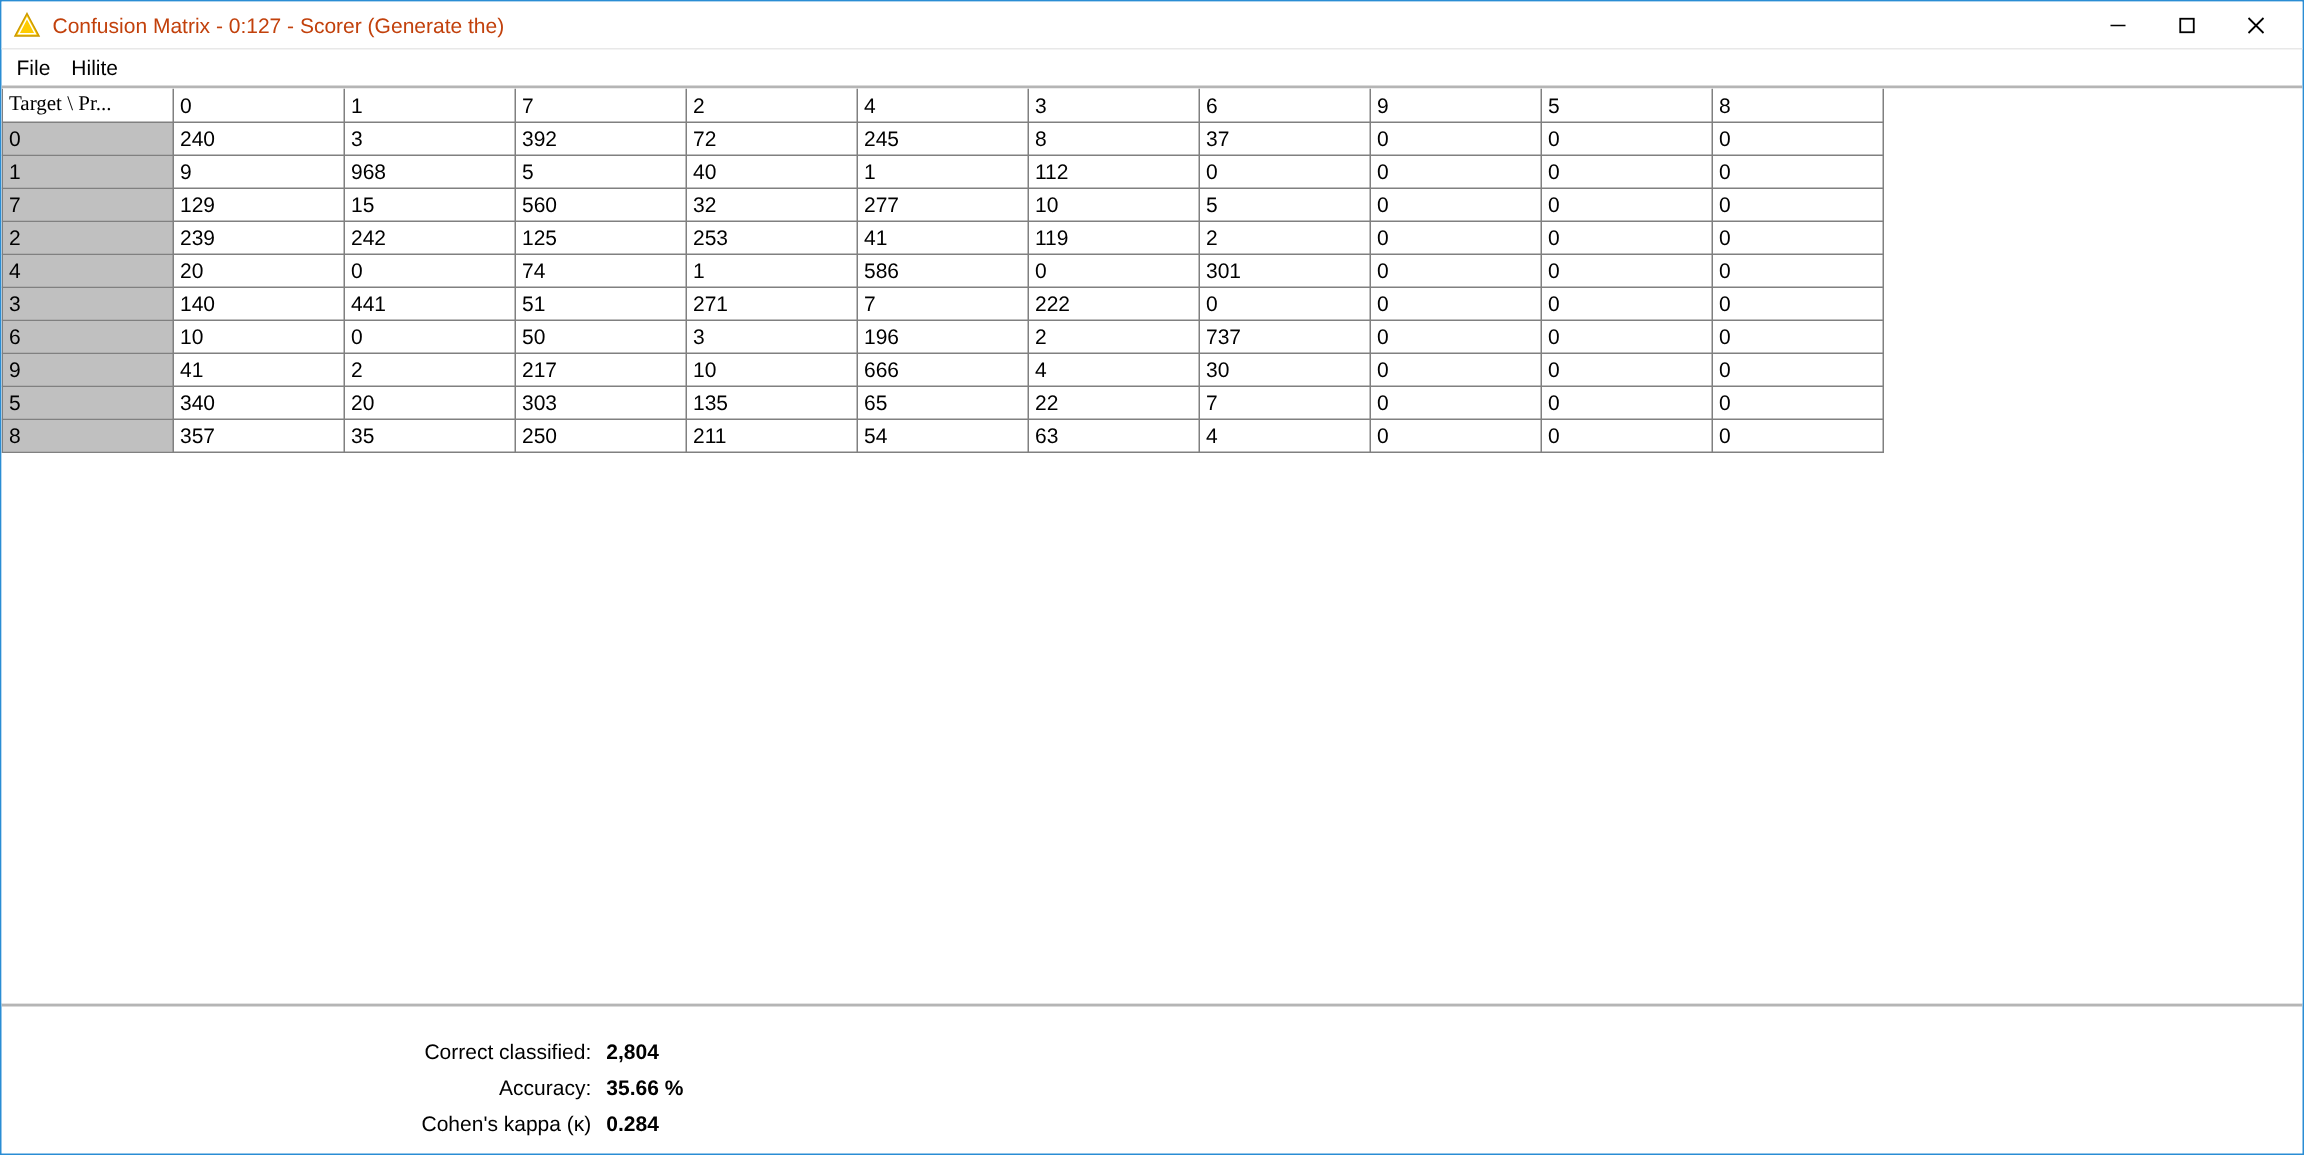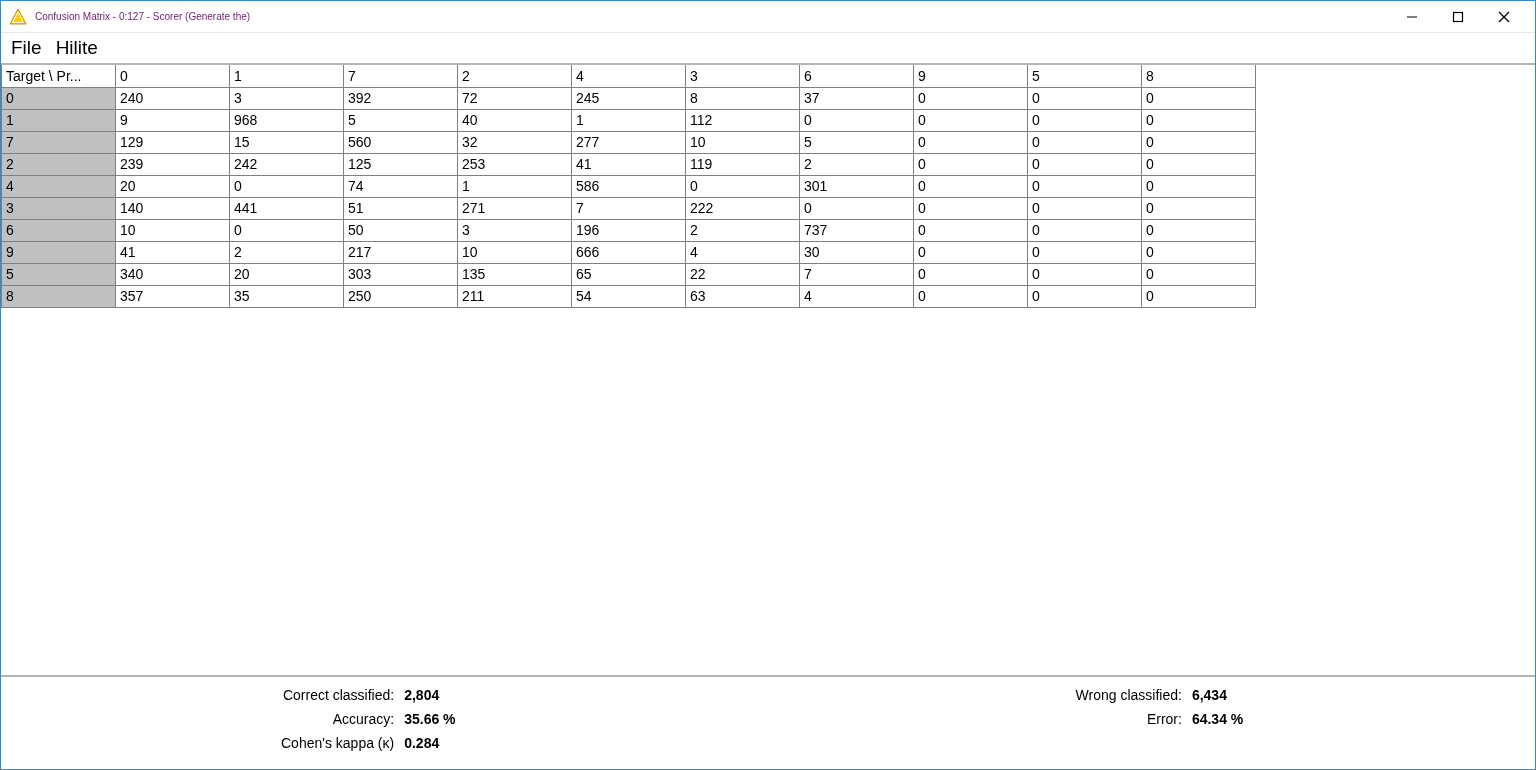--- a/index.html
+++ b/index.html
@@ -14,32 +14,32 @@
     }
     .titlebar {
       display: flex;
       align-items: center;
       height: 32px;
       padding: 0 8px;
       background: #ffffff;
       border-bottom: 1px solid #e8e8e8;
     }
     .titlebar .app-icon { margin-right: 8px; display:flex; align-items:center; }
-    .titlebar .title { flex: 1; font-size: 10px; color: #701a75; }
+    .titlebar .title { flex: 1; font-size: 14px; color: #c2410c; }
     .titlebar .win-controls { display: flex; gap: 0; }
     .titlebar .win-btn {
       width: 46px; height: 32px;
       display: flex; align-items: center; justify-content: center;
       cursor: pointer;
     }
     .menubar {
       display: flex;
       gap: 14px;
       padding: 4px 10px;
-      font-size: 19px;
+      font-size: 14px;
       color: #000;
       border-bottom: 2px solid #b5b5b5;
     }
     .menubar .menu-item { cursor: pointer; }
     .content {
       height: calc(770px - 32px - 28px - 100px);
       overflow: auto;
       background: #fff;
       display:flex;
       flex-direction:column;
@@ -56,36 +56,37 @@
       overflow: hidden;
       white-space: nowrap;
       text-overflow: ellipsis;
     }
     table.matrix thead th {
       background: #ffffff;
       border-top: none;
     }
     table.matrix thead th:first-child {
       background: #ffffff;
+      font-family: Liberation Serif, serif;
     }
     table.matrix tbody th {
       background: #c0c0c0;
       font-weight: normal;
     }
     table.matrix thead th { border-bottom: 1px solid #808080; }
     table.matrix .corner { width: 114px; }
     table.matrix .col { width: 114px; }
 
     .empty-area { flex: 1; background:#fff; }
 
     .stats {
       border-top: 2px solid #b5b5b5;
       height: 97px;
       display: flex;
-      padding-top: 10px;
+      padding-top: 22px;
       font-size: 14px;
     }
     .stats .stat-col {
       display: grid;
       grid-template-columns: auto auto;
       column-gap: 10px;
       row-gap: 8px;
       align-content: start;
     }
     .stats .stat-col .label { text-align: right; }
@@ -288,19 +289,13 @@
 
 <div class="stats">
   <div class="stat-col left-col" id="stats-left">
       <div class="label">Correct classified:</div>
       <div class="value">2,804</div>
       <div class="label">Accuracy:</div>
       <div class="value">35.66 %</div>
       <div class="label">Cohen's kappa (κ)</div>
       <div class="value">0.284</div>
     </div>
-  <div class="stat-col right-col" id="stats-right">
-      <div class="label">Wrong classified:</div>
-      <div class="value">6,434</div>
-      <div class="label">Error:</div>
-      <div class="value">64.34 %</div>
-    </div>
 </div>
 
 </body></html>

